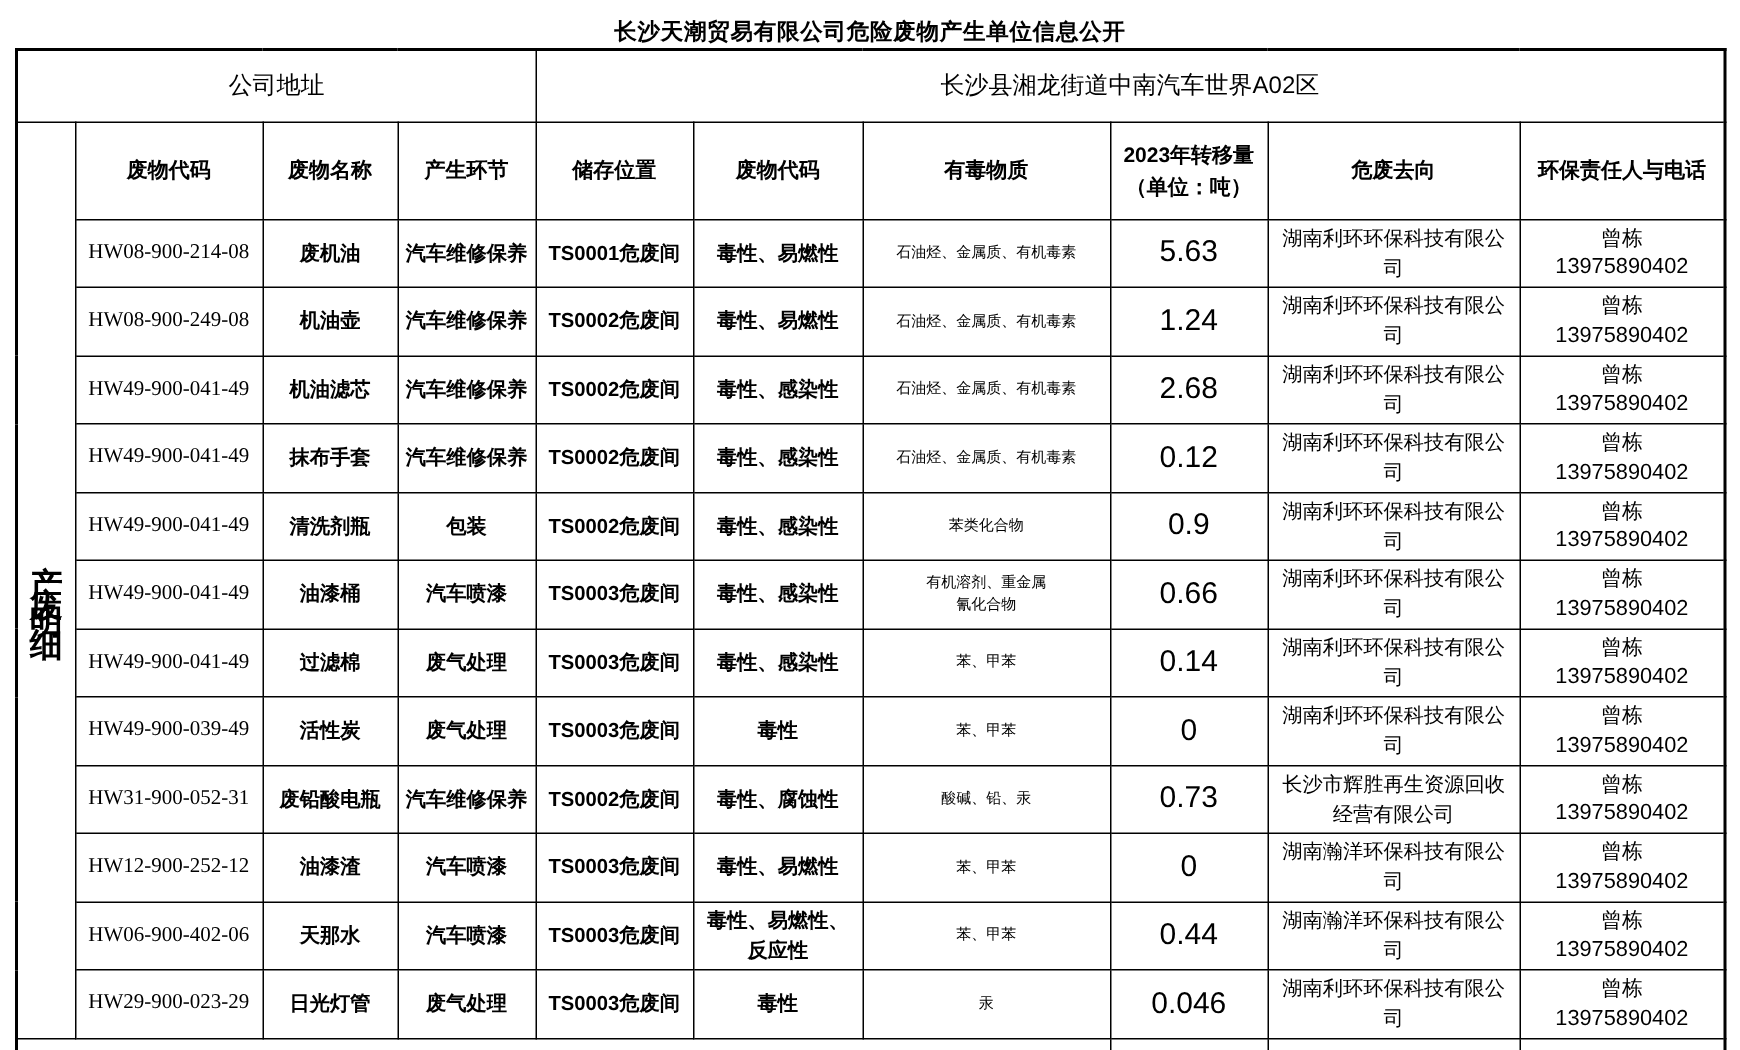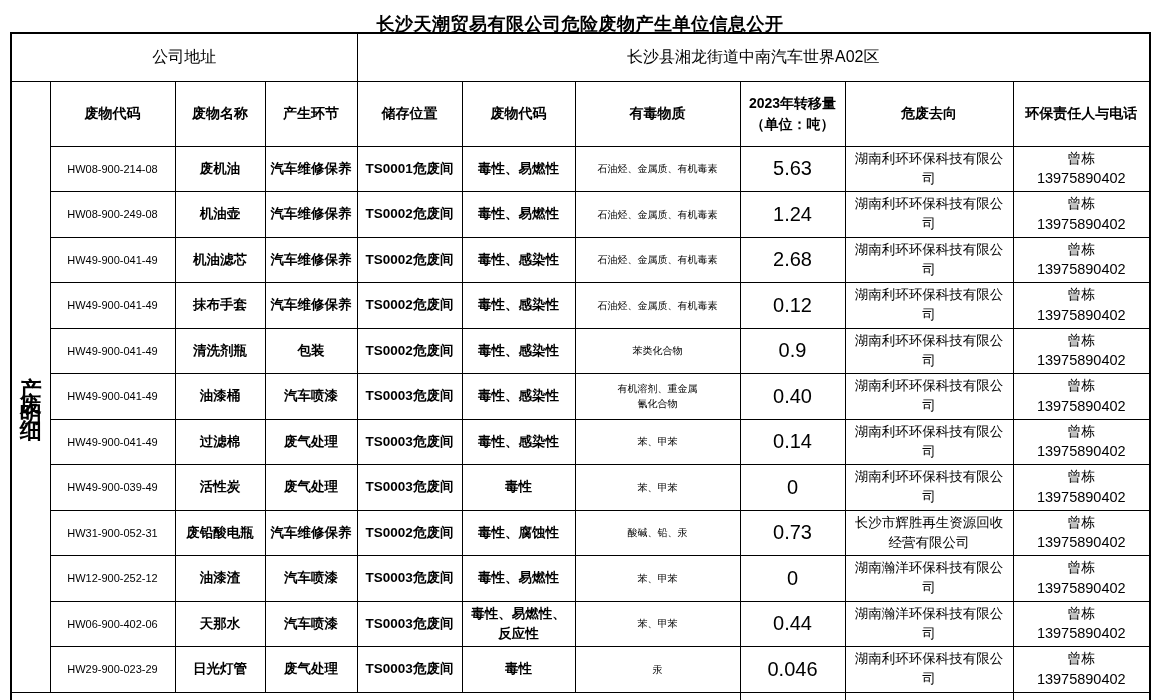--- a/index.html
+++ b/index.html
@@ -11,21 +11,21 @@
   }
   .page {
     width: 1160px;
     height: 700px;
     box-sizing: border-box;
     background: #ffffff;
     overflow: hidden;
   }
   .doc-title {
     text-align: center;
-    font-size: 18px;
+    font-size: 15px;
     font-weight: 700;
     padding-top: 12px;
     letter-spacing: 0.5px;
     height: 32px;
     box-sizing: border-box;
   }
   table.waste-table {
     border-collapse: collapse;
     table-layout: fixed;
     width: 1139px;
@@ -57,21 +57,21 @@
   .vlabel-cell { padding: 0; }
   .vlabel {
     writing-mode: vertical-lr;
     text-orientation: upright;
     font-size: 22px;
     font-weight: 700;
     letter-spacing: 14px;
     margin: 0 auto;
     line-height: 1;
   }
-  .cell-code { font-size: 11px; font-family: Liberation Sans, sans-serif; }
+  .cell-code { font-size: 14px; font-family: Liberation Serif, serif; }
   .cell-cn   { font-size: 13.5px; line-height: 1.5; font-weight: bold; }
   .cell-toxic { font-size: 10px; line-height: 1.5; white-space: pre-line; }
   .cell-amount { font-size: 20px; }
   .cell-dest { font-size: 13.5px; line-height: 1.5; }
   .cell-contact { font-size: 14px; line-height: 1.4; }
   .cell-contact .phone { font-size: 14.5px; }
   .total-label { font-size: 15px; font-weight: 400; }
   .total-value { font-size: 15px; }
 </style>
 </head>
@@ -186,21 +186,21 @@
     </td>
   </tr>
         <tr class="row-data">
     <td class="cell-code">HW49-900-041-49</td>
     <td class="cell-cn">油漆桶</td>
     <td class="cell-cn">汽车喷漆</td>
     <td class="cell-cn">TS0003危废间</td>
     <td class="cell-cn">毒性、感染性</td>
     <td class="cell-toxic">有机溶剂、重金属
 氰化合物</td>
-    <td class="cell-amount">0.40</td>
+    <td class="cell-amount">0.66</td>
     <td class="cell-dest">湖南利环环保科技有限公司</td>
     <td class="cell-contact">
       <div class="name">曾栋</div>
       <div class="phone">13975890402</div>
     </td>
   </tr>
         <tr class="row-data">
     <td class="cell-code">HW49-900-041-49</td>
     <td class="cell-cn">过滤棉</td>
     <td class="cell-cn">废气处理</td>

